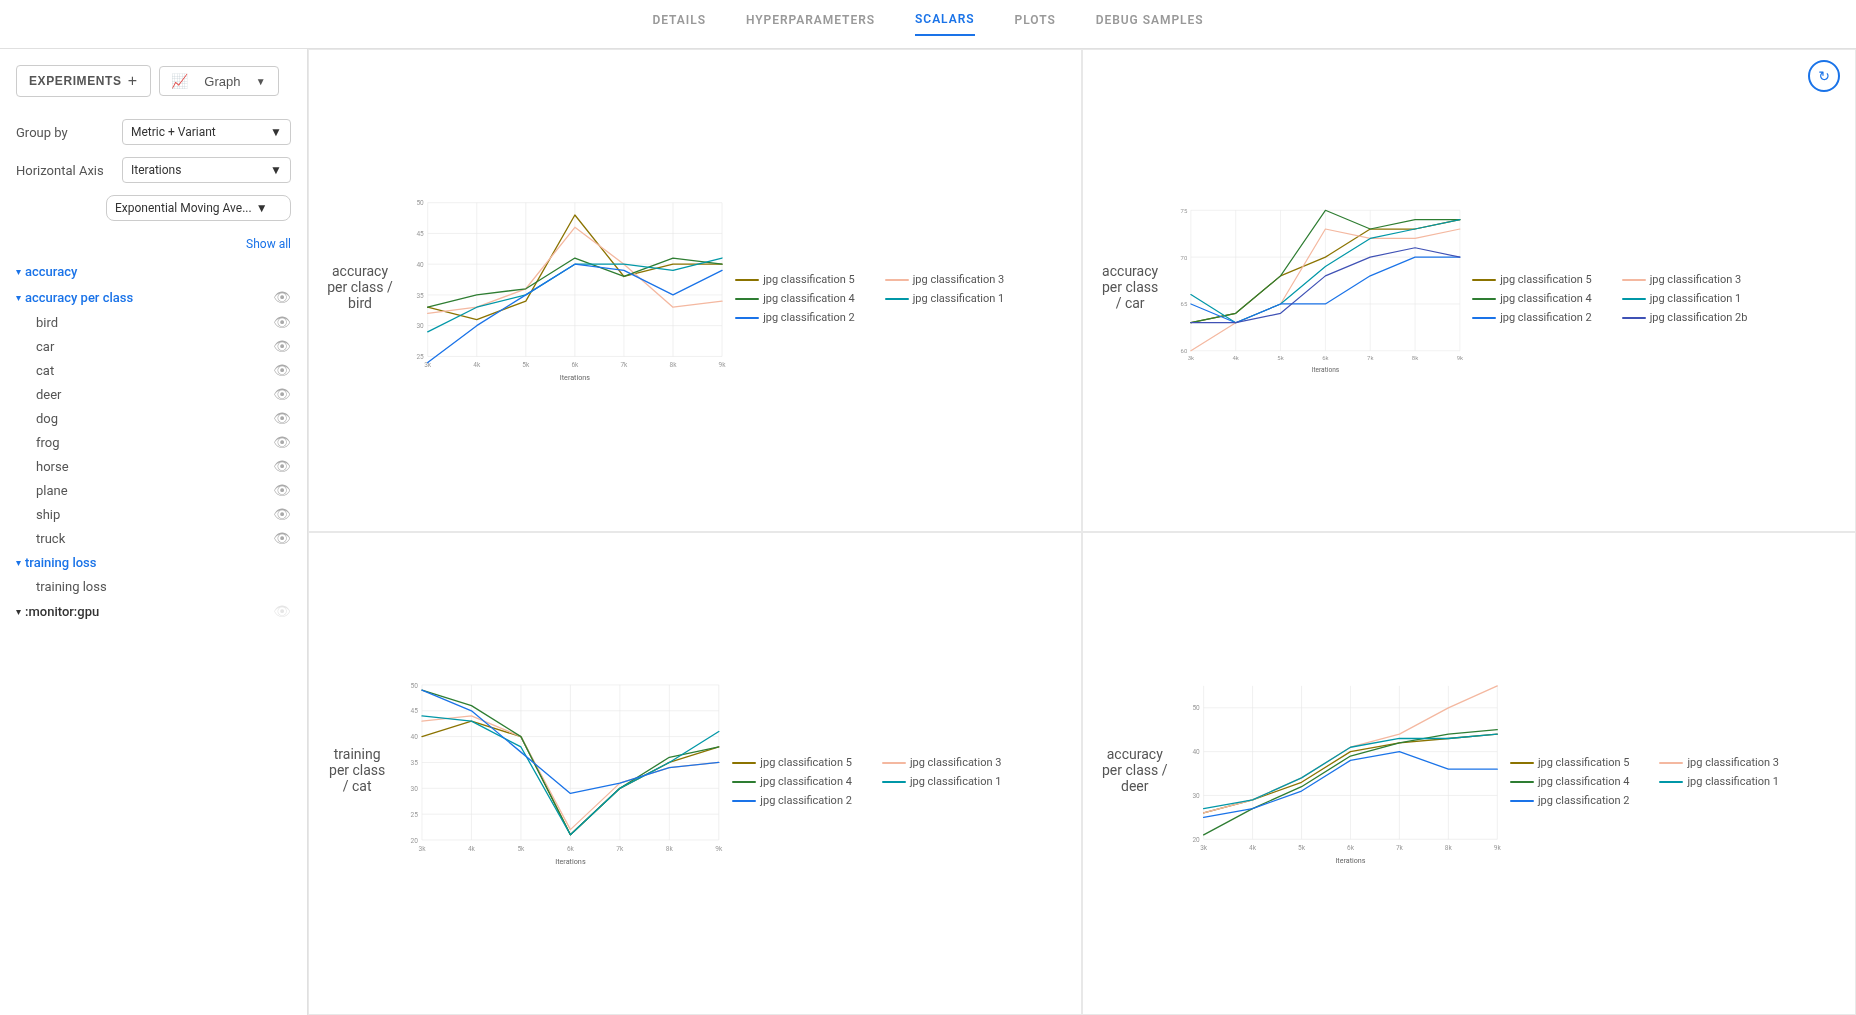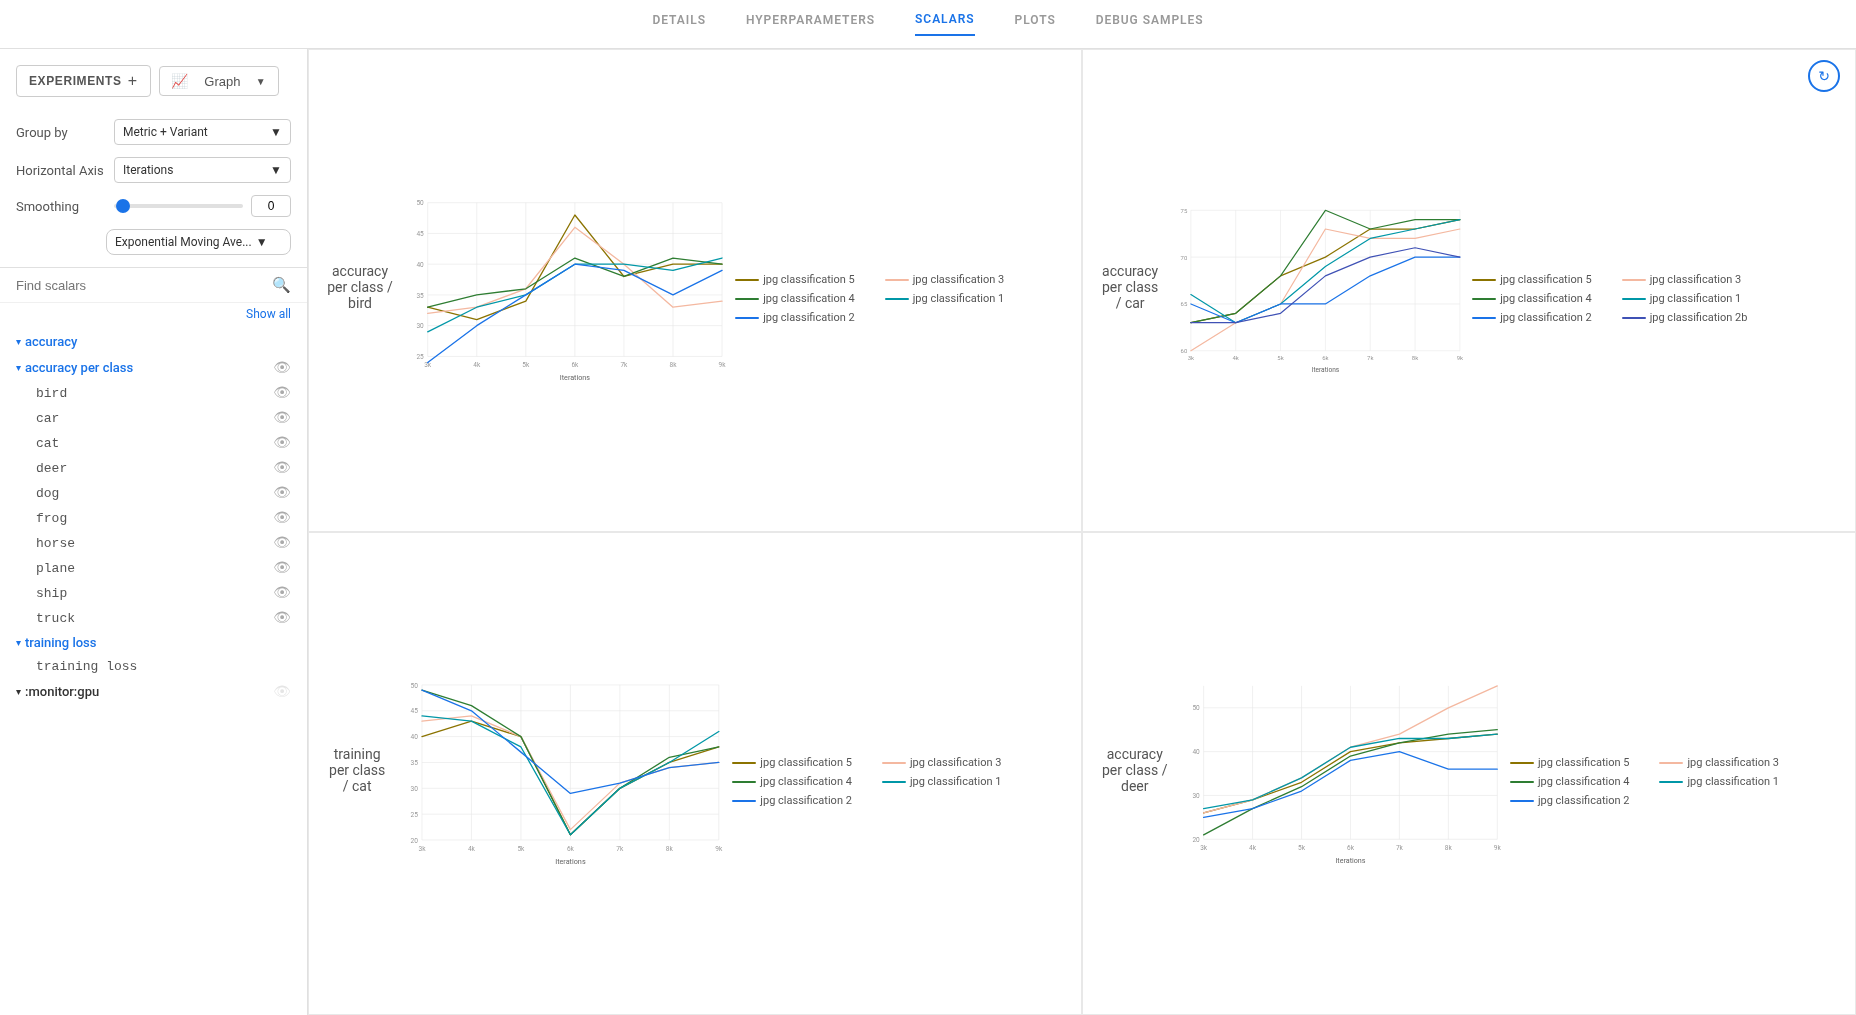--- a/index.html
+++ b/index.html
@@ -75,21 +75,21 @@
       cursor: pointer;
       color: #555;
       min-width: 120px;
       justify-content: space-between;
     }
 
     .control-row {
       display: flex;
       align-items: center;
       padding: 6px 16px;
-      gap: 8px;
+      gap: 16px;
     }
     .control-label {
       min-width: 90px;
       color: #555;
       font-size: 13px;
     }
     .control-select {
       flex: 1;
       padding: 5px 8px;
       border: 1px solid #ccc;
@@ -191,26 +191,25 @@
       align-items: center;
       padding: 5px 16px;
       cursor: pointer;
       color: #1a73e8;
       font-weight: 500;
       gap: 4px;
     }
     .tree-parent.collapsed { color: #333; }
     .tree-child {
       display: flex;
-      align-items: flex-end;
+      align-items: center;
       justify-content: space-between;
       padding: 4px 16px 4px 36px;
       color: #555;
       cursor: pointer;
-      font-family: Liberation Mono, monospace;
     }
     .eye-icon { color: #aaa; font-size: 14px; }
 
     
     .top-right {
       position: fixed;
       top: 60px;
       right: 16px;
     }
     .refresh-btn {
@@ -309,39 +308,28 @@
     </div>
 
     <div class="control-row">
       <span class="control-label">Horizontal Axis</span>
       <div class="control-select">
         <span>Iterations</span>
         <span>▼</span>
       </div>
     </div>
 
-    <div class="smoothing-row">
-      <span class="smoothing-label">Smoothing</span>
-      <div class="slider-track">
-        <div class="slider-thumb"></div>
-      </div>
-      <input class="smoothing-value" type="text" value="0" style="">
-    </div>
 
     <div class="smooth-method-row">
       <div class="smooth-method-select">
         <span>Exponential Moving Ave...</span>
         <span>▼</span>
       </div>
     </div>
 
-    <div class="search-row">
-      <input class="search-input" type="text" placeholder="Find scalars" style="">
-      <span style="color:#999; font-size:15px;">🔍</span>
-    </div>
 
     <div class="show-all">Show all</div>
 
     <div class="tree-section">
 
       <div class="tree-parent">
         <span class="chevron">▾</span>
         <span>accuracy</span>
       </div>
 

